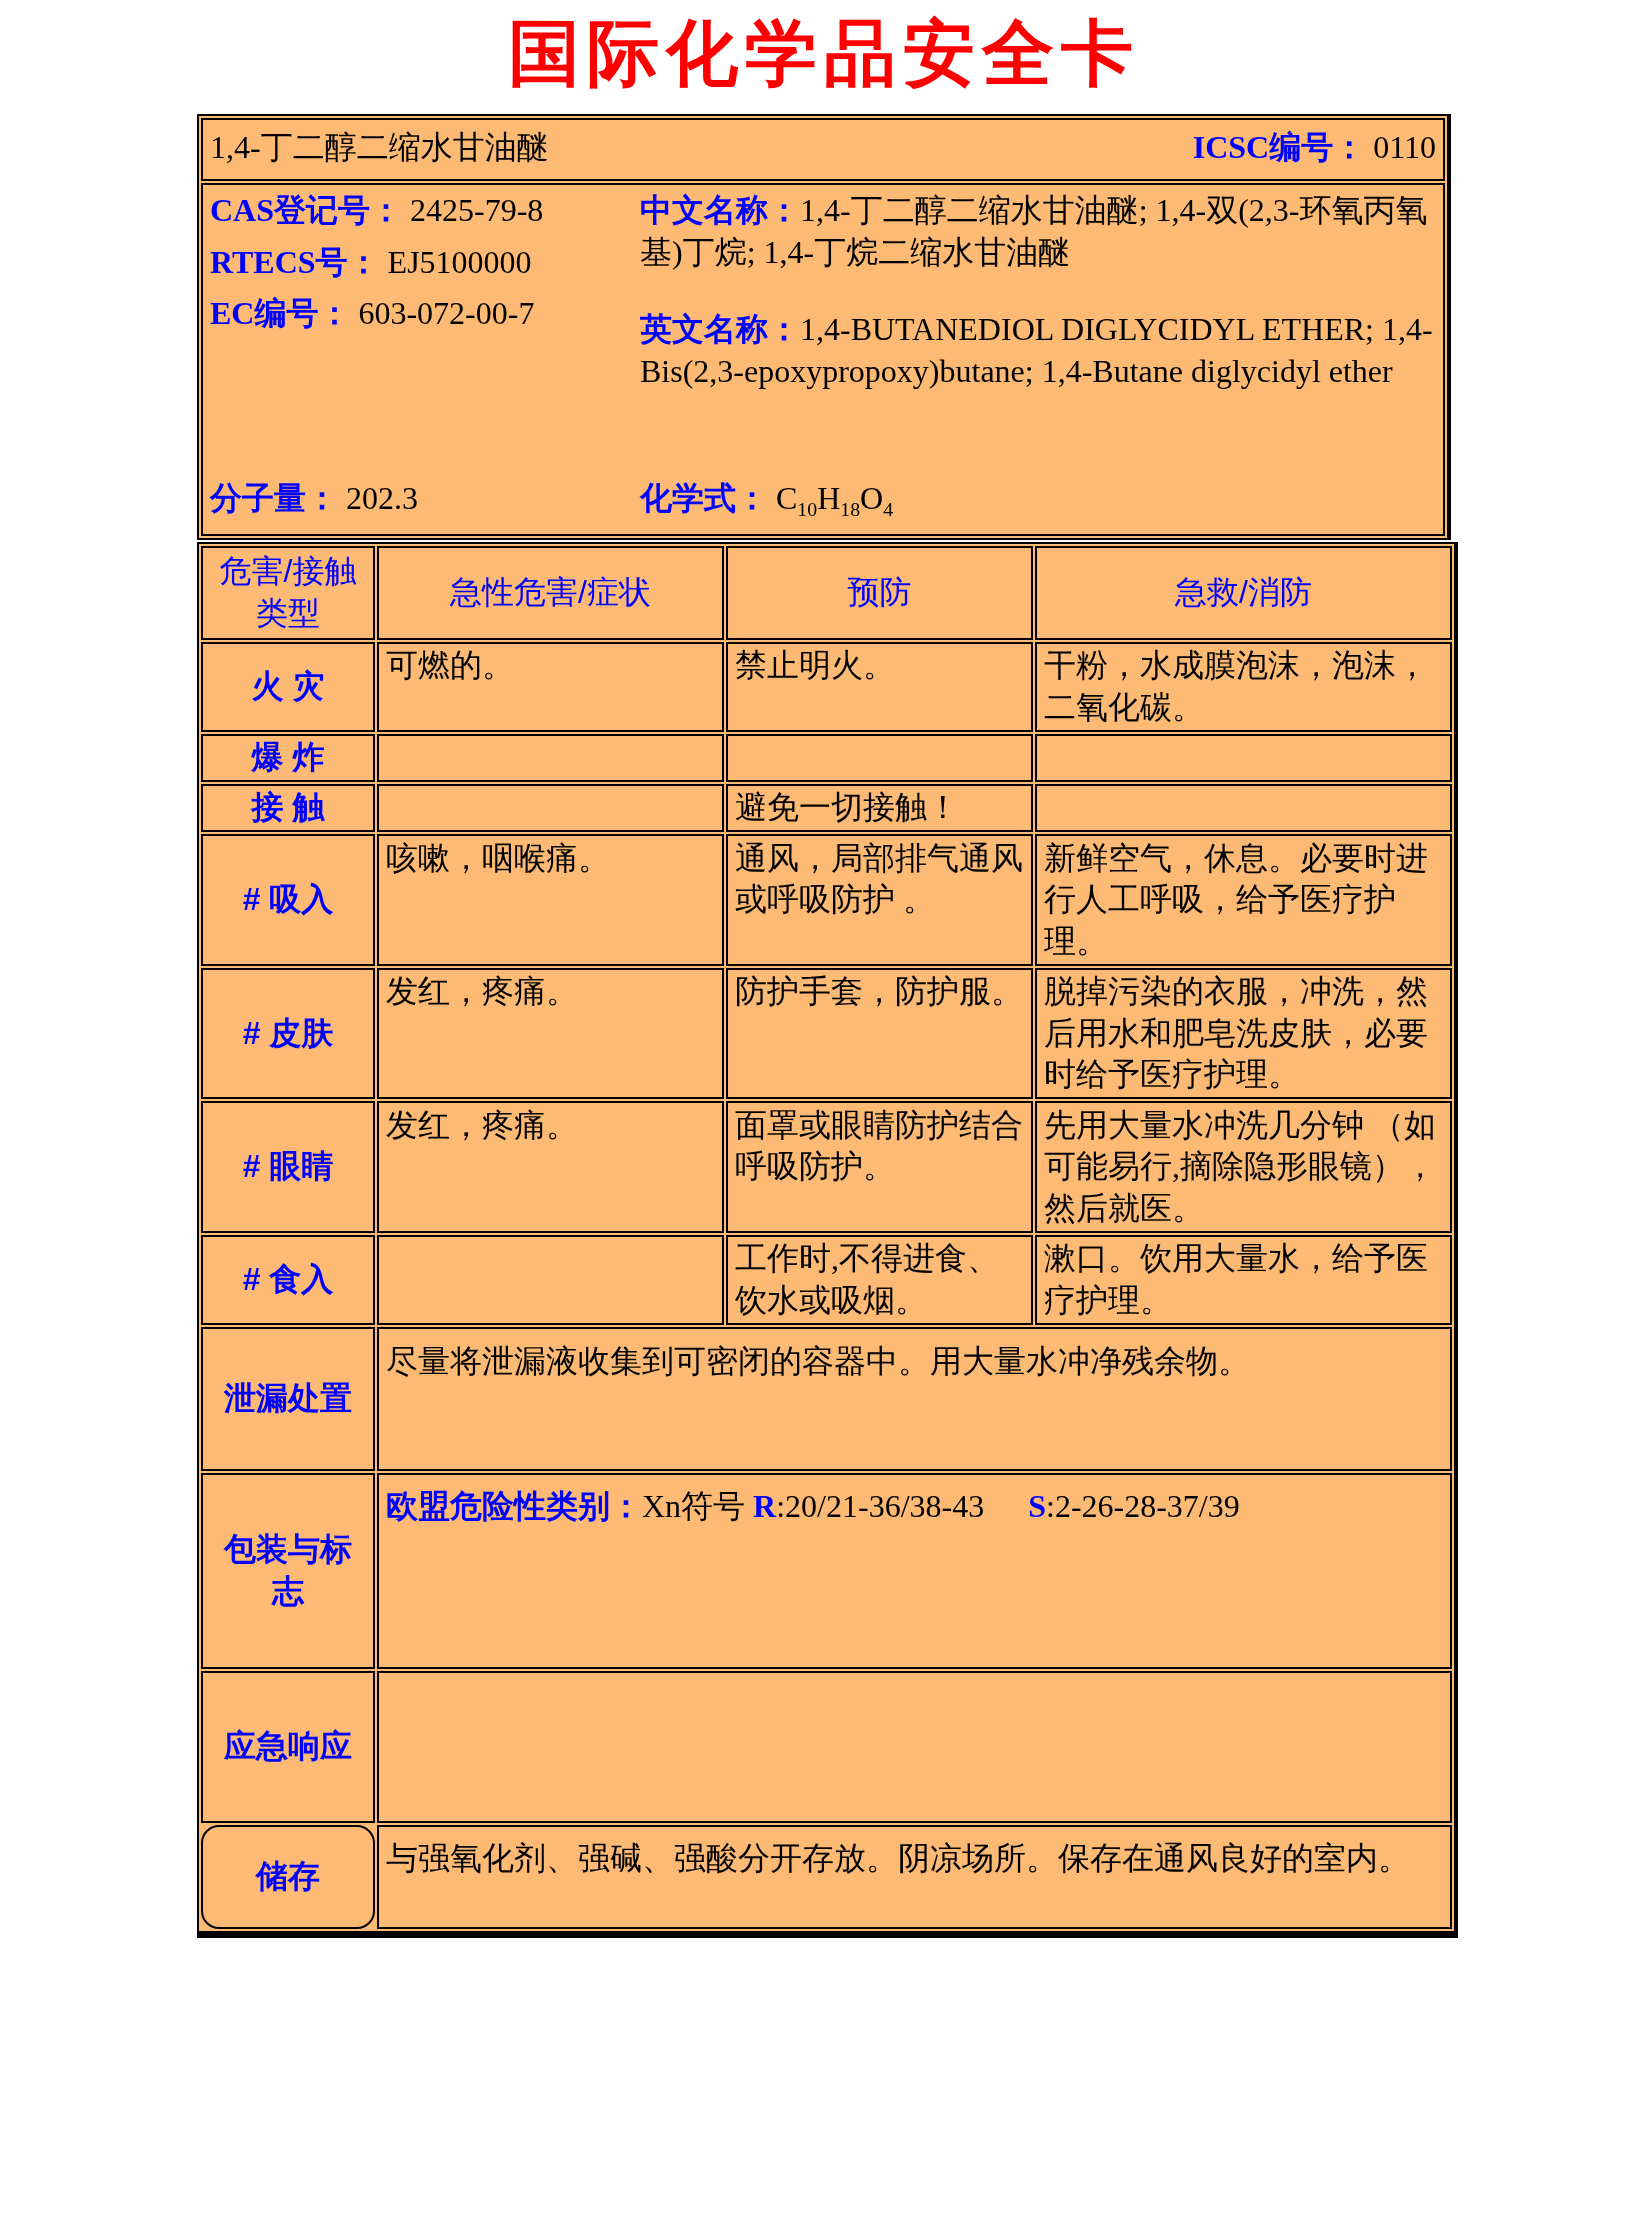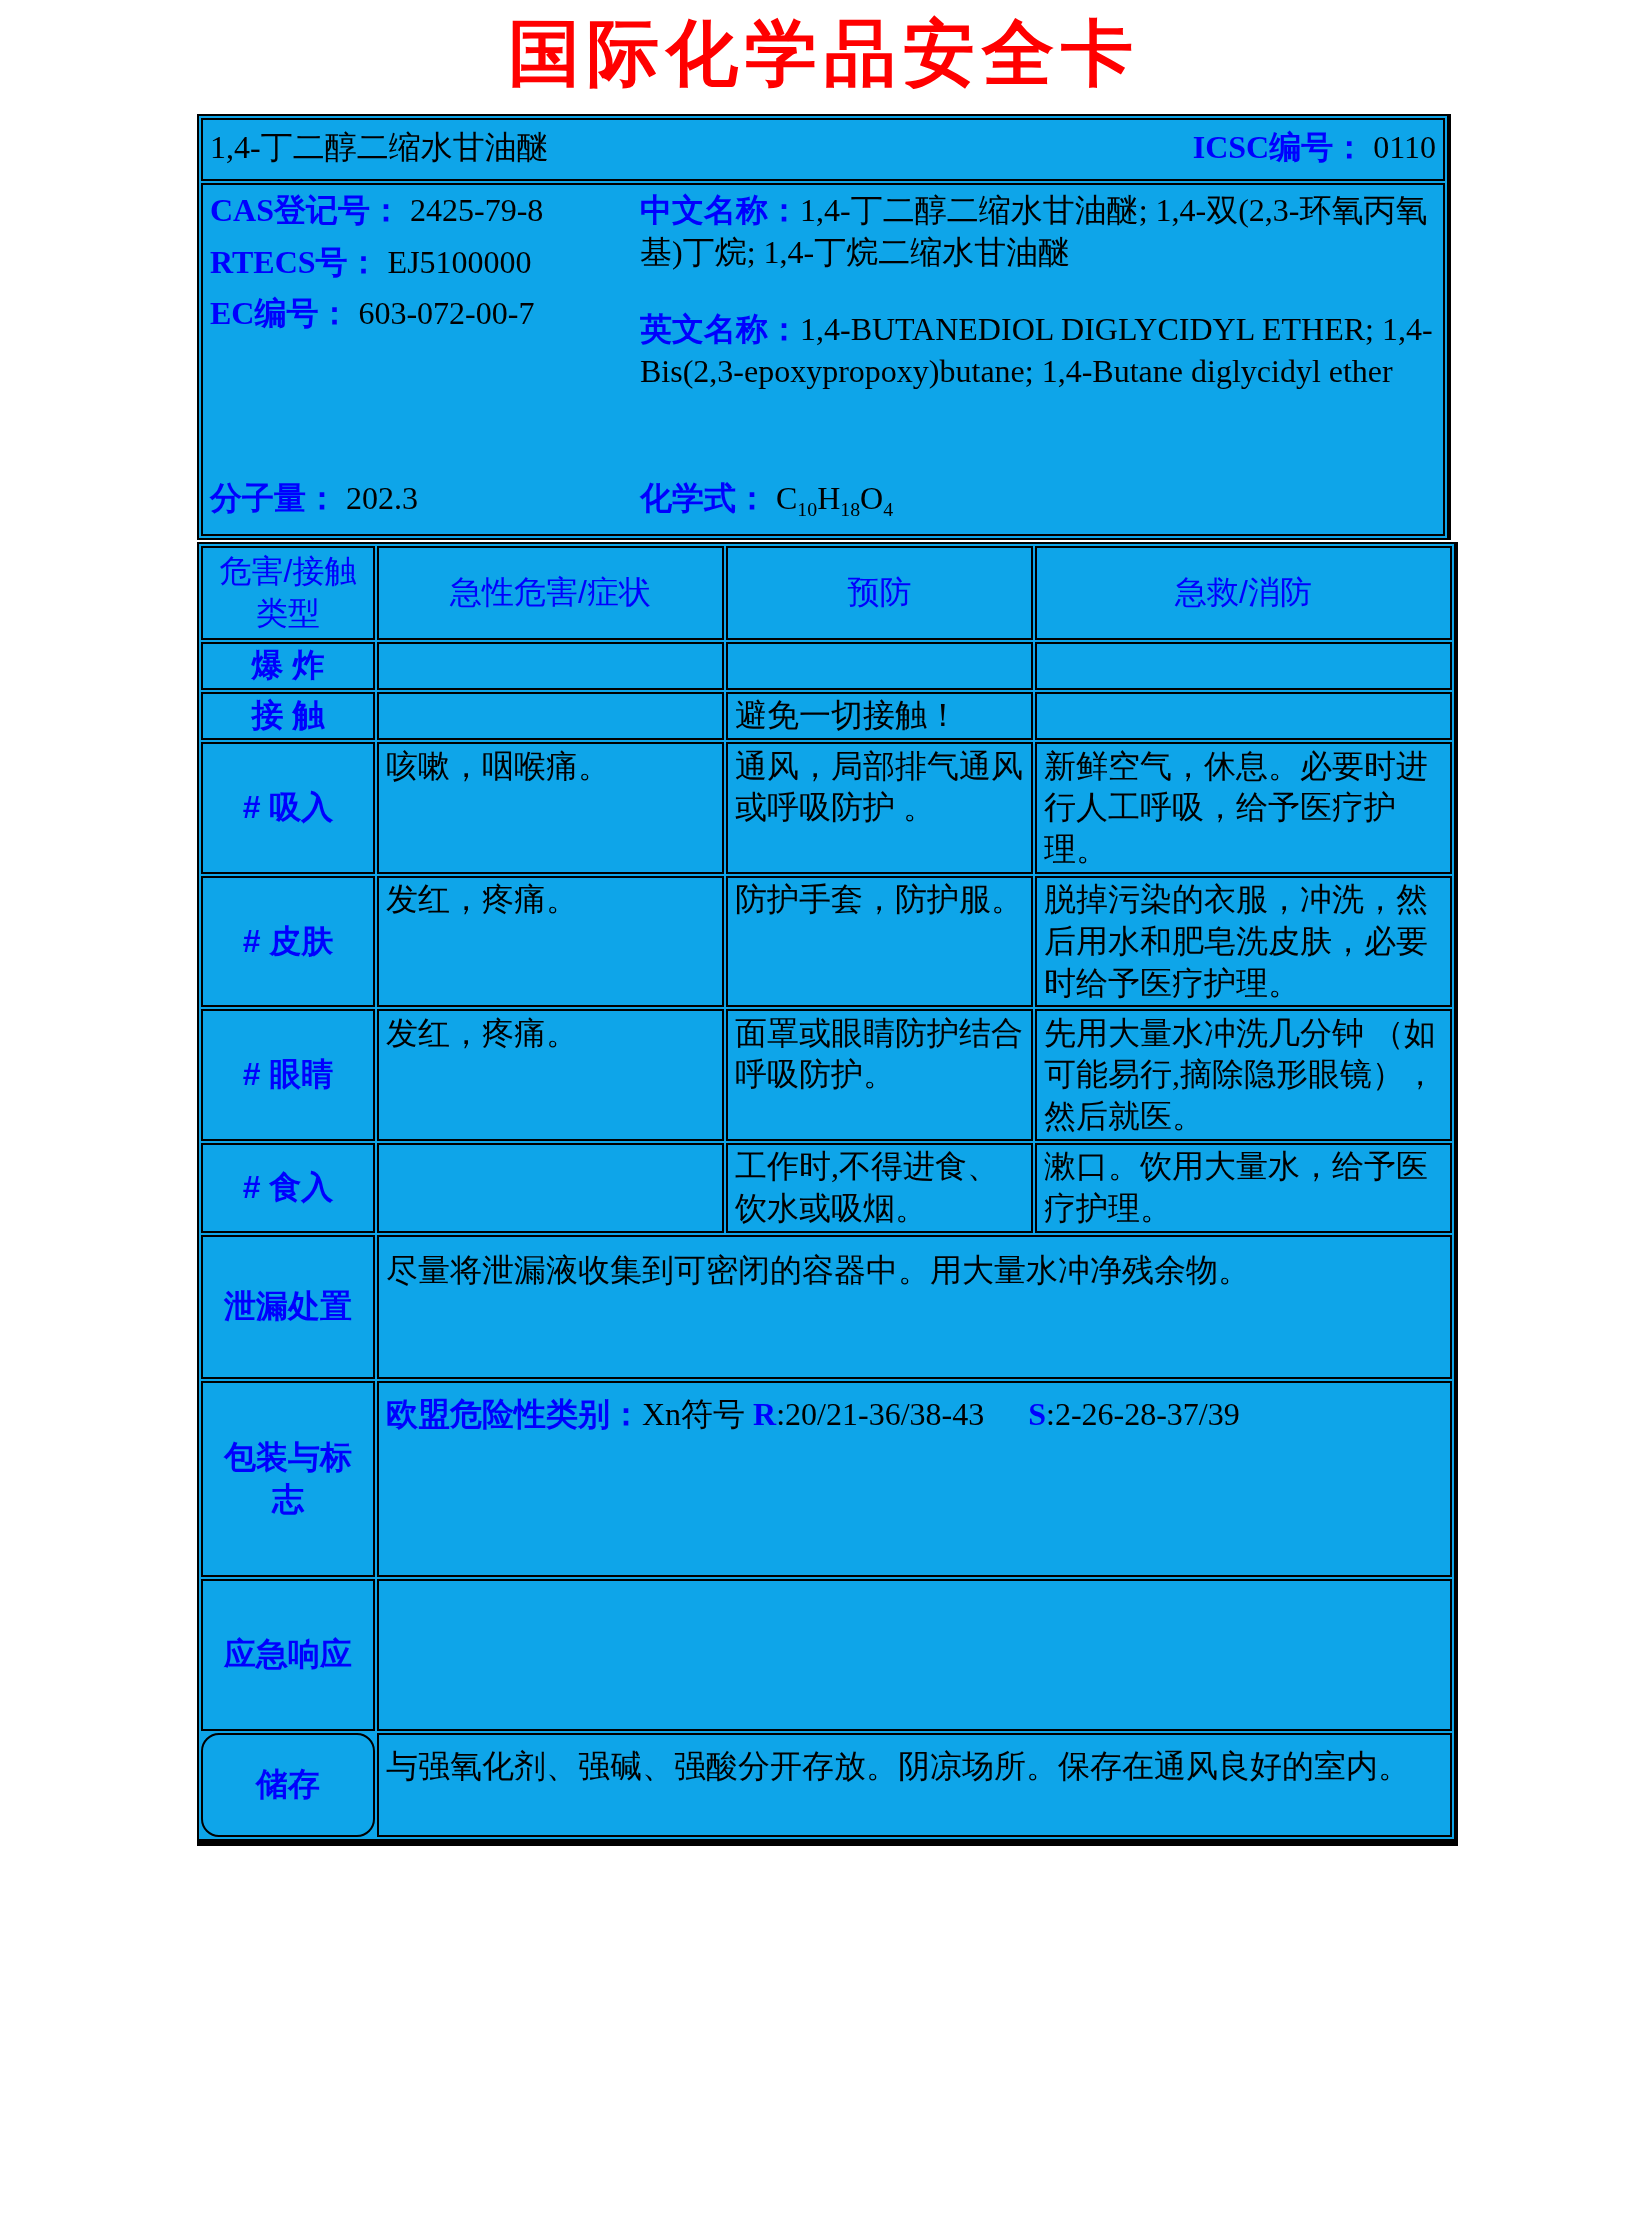--- a/index.html
+++ b/index.html
@@ -3,21 +3,21 @@
 <meta charset="utf-8">
 <style>
   html,body{margin:0;padding:0;background:#ffffff;}
   .page{position:relative;width:1648px;height:2227px;background:#fff;overflow:hidden;
         font-family:"Liberation Serif","DejaVu Serif",serif;color:#000;}
   .doc{width:1254px;margin:0 0 0 197px;}
   .doc-title{margin-top:15.3px;text-align:center;color:#ff0000;
              font-family:"Liberation Serif","DejaVu Serif",serif;
              font-size:72px;font-weight:bold;letter-spacing:7px;line-height:1.1;}
   table{border-collapse:separate;border-spacing:2.8px;width:1254px;
-        background:#0ea5e9;table-layout:fixed;}
+        background:#fdba74;table-layout:fixed;}
   table.t-upper{margin-top:19.4px;border:2.8px solid #000;border-right-width:4.2px;}
   table.t-main{margin-top:1.4px;border:2.8px solid #000;border-right-width:4.2px;border-bottom-width:7px;}
   td,th{border:2.1px solid #000;padding:1.4px 7px;vertical-align:top;
         font-size:32px;line-height:1.3;font-weight:normal;text-align:left;
         word-break:break-all;overflow:hidden;}
   .blue{color:#0000ff;font-family:Liberation Serif, serif;font-weight:bold;}
   .val{color:#000;}
   
   .r1-cell{height:56px;}
   .r1-flex{display:flex;justify-content:space-between;align-items:flex-start;padding-top:5.6px;}
@@ -98,20 +98,26 @@
         </colgroup>
       <tbody>
           <tr>
         <th class="hdr"><span class="pre">危害/接触
 类型</span></th>
         <th class="hdr">急性危害/症状</th>
         <th class="hdr">预防</th>
         <th class="hdr">急救/消防</th>
       </tr>
 
+      <tr>
+        <td class="rowlab h-fire">火 灾</td>
+        <td>可燃的。</td>
+        <td>禁止明火。</td>
+        <td>干粉，水成膜泡沫，泡沫，二氧化碳。</td>
+      </tr>
 
       <tr>
         <td class="rowlab h-expl">爆 炸</td>
         <td></td>
         <td></td>
         <td></td>
       </tr>
 
       <tr>
         <td class="rowlab h-cont">接 触</td>

